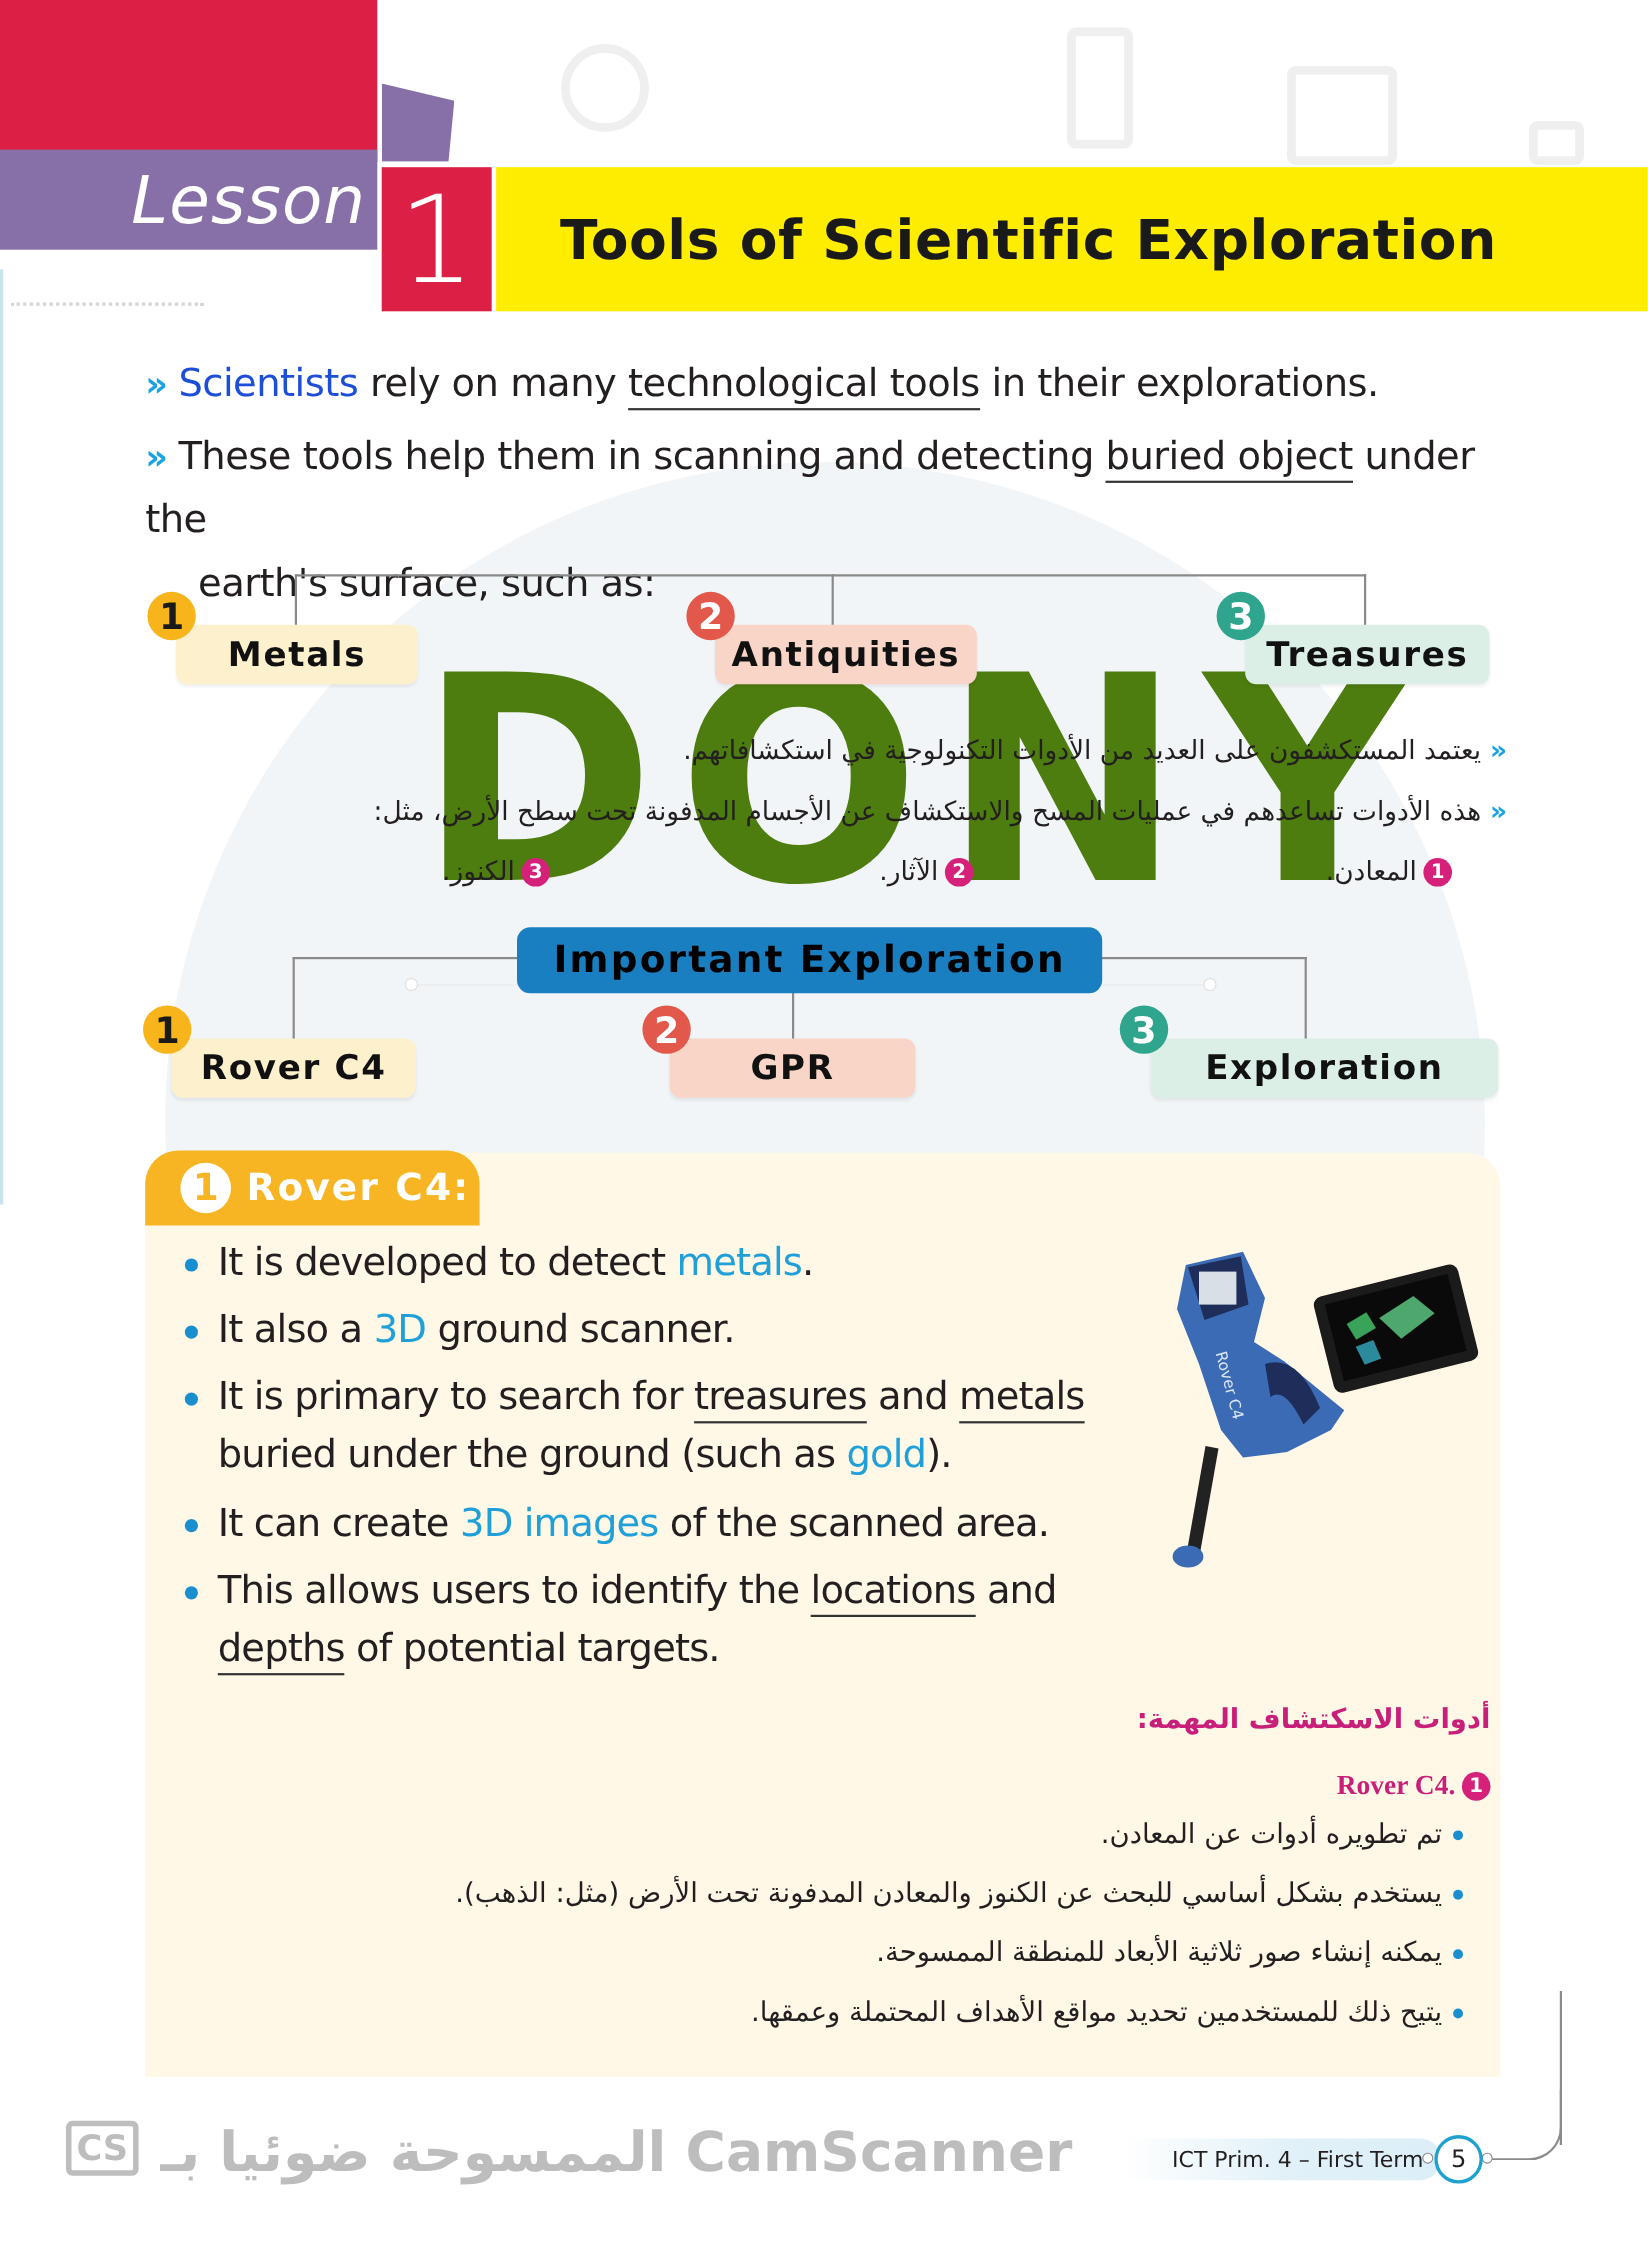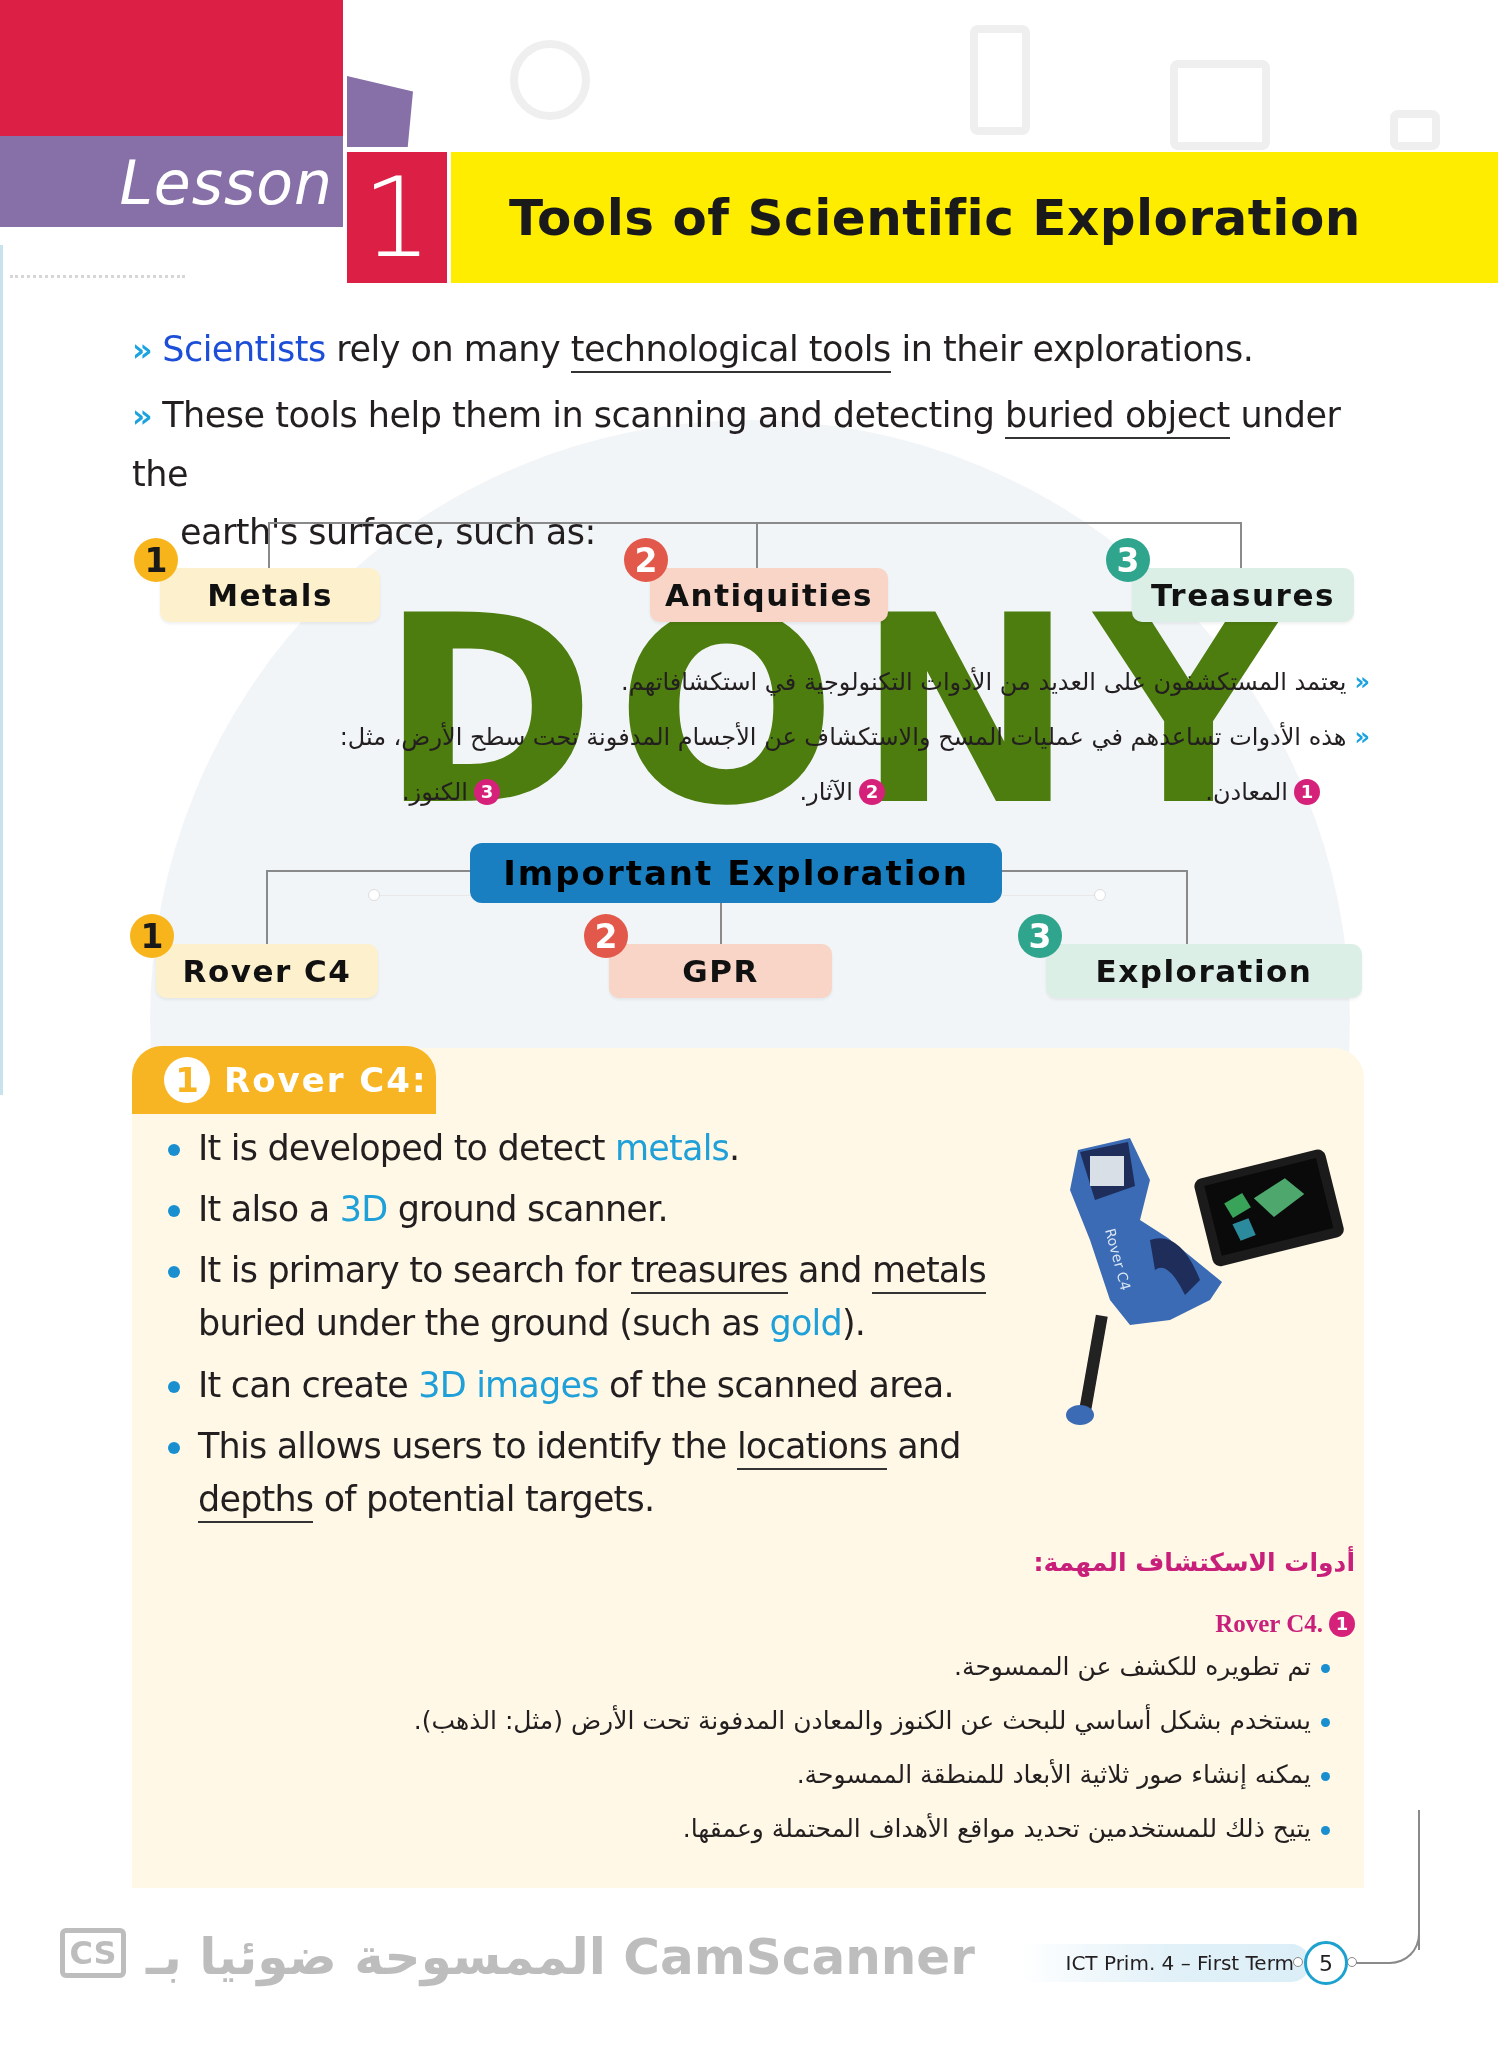--- a/index.html
+++ b/index.html
@@ -222,21 +222,21 @@
     <path d="M100 120 Q130 110 150 160 L135 175 Q118 140 105 150 Z" fill="#1e2d5a"></path>
     <text x="55" y="110" fill="#dce6f3" font-size="14" transform="rotate(75 55 110)" font-family="DejaVu Sans, sans-serif">Rover C4</text>
 
     <rect x="38" y="195" width="12" height="95" fill="#222" transform="rotate(10 44 240)"></rect>
     <ellipse cx="30" cy="295" rx="14" ry="10" fill="#3a6bb4"></ellipse>
   </svg>
 </div>
 
 <div class="ar ar-h" style="left:800px;top:1548px;width:555px;">أدوات الاسكتشاف المهمة:</div>
 <div class="ar" style="left:900px;top:1610px;width:455px;"><span class="ar-num">1</span><span class="ar-rover">.Rover C4</span></div>
-<div class="ar ar-bul" style="left:400px;top:1652px;width:930px;"><span class="dot"></span><span>تم تطويره للكشف عن الممسوحة.</span></div>
+<div class="ar ar-bul" style="left:400px;top:1652px;width:930px;"><span class="dot"></span><span>تم تطويره أدوات عن المعادن.</span></div>
 <div class="ar ar-bul" style="left:400px;top:1706px;width:930px;"><span class="dot"></span><span>يستخدم بشكل أساسي للبحث عن الكنوز والمعادن المدفونة تحت الأرض (مثل: الذهب).</span></div>
 <div class="ar ar-bul" style="left:400px;top:1760px;width:930px;"><span class="dot"></span><span>يمكنه إنشاء صور ثلاثية الأبعاد للمنطقة الممسوحة.</span></div>
 <div class="ar ar-bul" style="left:400px;top:1814px;width:930px;"><span class="dot"></span><span>يتيح ذلك للمستخدمين تحديد مواقع الأهداف المحتملة وعمقها.</span></div>
 
 <div class="foot-line-v"></div>
 <div class="foot-curve"></div>
 <div class="foot-pill">
     <span>ICT Prim. 4 – First Term</span>
   </div>
 <div class="foot-small" style="left:1293px;top:1957px;"></div>

